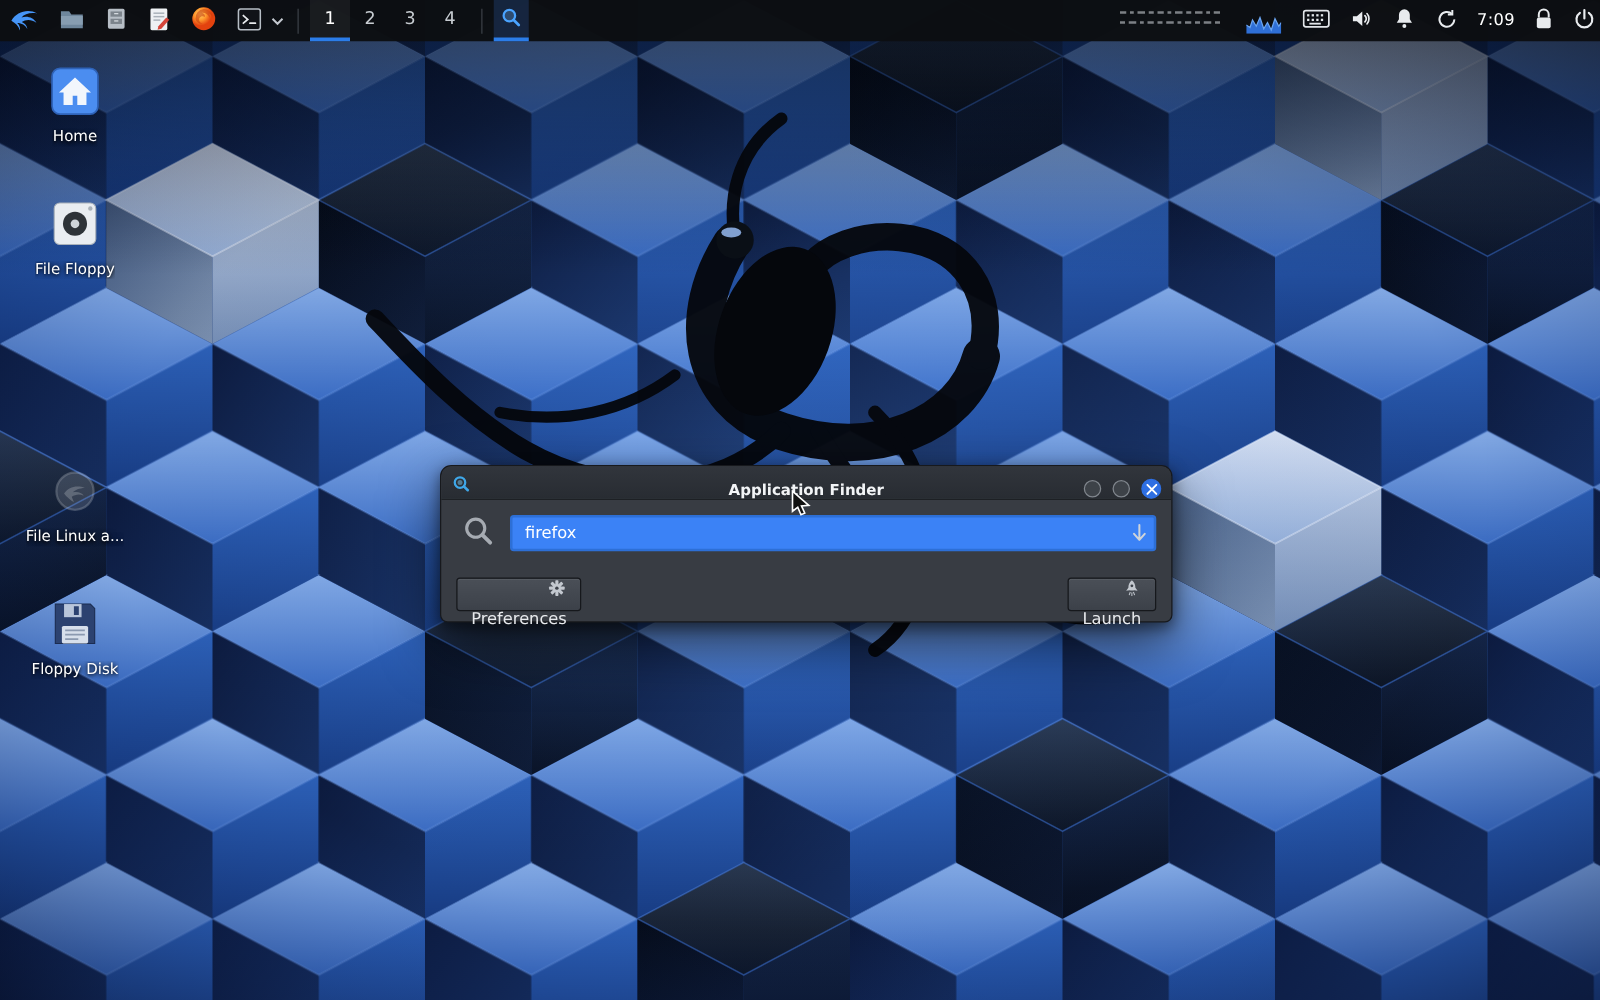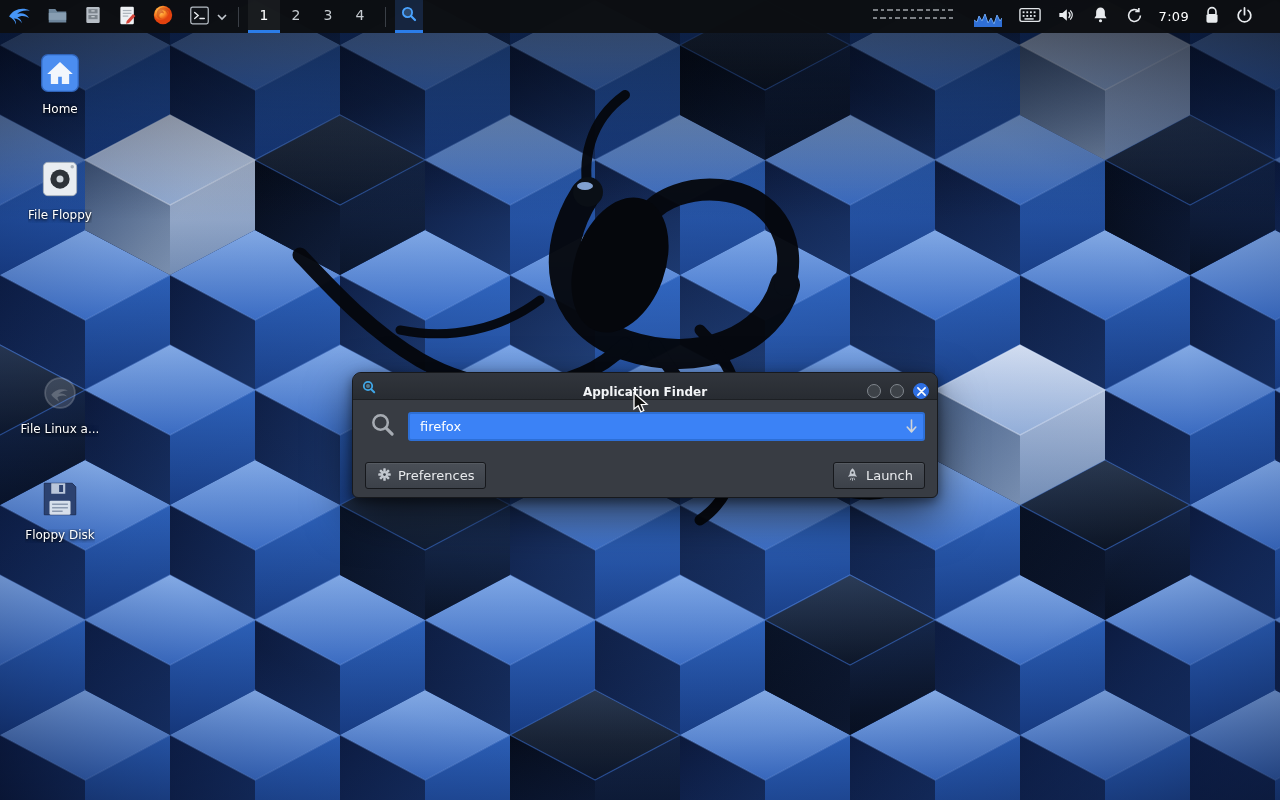--- a/index.html
+++ b/index.html
@@ -16,21 +16,21 @@
   .pbtn { background:none; border:none; height:33px; display:flex; align-items:center;
     justify-content:center; cursor:pointer; padding:0 2px; }
   .term-group { display:flex; align-items:center; gap:3px; }
   .sep { width:1px; height:20px; background:#3a3f46; margin:0 9px; }
   .workspaces { display:flex; height:33px; align-items:stretch; }
   .ws { width:32px; background:none; border:none; border-bottom:3px solid transparent;
     color:#c7ccd1; font-size:14px; font-family:"DejaVu Sans",sans-serif; cursor:pointer; }
   .ws.active { color:#ffffff; border-bottom-color:#2b7de9; background:rgba(255,255,255,0.05); }
   .task { width:28px; height:33px; background:rgba(59,125,233,0.20); border:none;
     border-bottom:3px solid #2b7de9; display:flex; align-items:center; justify-content:center; cursor:pointer; }
-  .tray { margin-left:auto; display:flex; align-items:center; gap:15px; padding-right:26px; }
+  .tray { margin-left:auto; display:flex; align-items:center; gap:15px; padding-right:3px; }
   .tray .tbtn { background:none; border:none; display:flex; align-items:center; cursor:pointer; }
   .clock { font-size:13px; color:#ffffff; letter-spacing:.3px; cursor:default; }
   .cpubox { width:30px; height:22px; background:#06080c; border:1px solid #23272d; }
 
   
   .dicon { position:absolute; left:16px; width:88px; display:flex; flex-direction:column;
     align-items:center; gap:5px; z-index:5; cursor:default; }
   .dicon .dlabel { color:#ffffff; font-size:12px; text-align:center; line-height:1.15;
     text-shadow:0 1px 3px rgba(0,0,0,.95), 0 0 6px rgba(0,0,0,.6); max-width:88px;
     white-space:nowrap; overflow:hidden; text-overflow:ellipsis; }
@@ -49,24 +49,24 @@
     background:#3d4248; cursor:pointer; padding:0; display:flex; align-items:center; justify-content:center; }
   .wbtn.close { background:#2e6fe3; border-color:#2e6fe3; width:16px; height:16px; }
   .fbody { padding:9px 10px 8px 10px; display:flex; flex-direction:column; height:97px; }
   .searchrow { display:flex; align-items:center; gap:12px; padding:2px 2px 0 6px; }
   .inputwrap { position:relative; flex:1; }
   .searchinput { width:100%; height:29px; background:#3b82f6; border:2px solid #2d6fd6;
     border-radius:3px; color:#ffffff; font-size:13px; font-family:"DejaVu Sans",sans-serif;
     padding:0 28px 0 10px; outline:none; caret-color:#fff; }
   .droparrow { position:absolute; right:7px; top:7px; cursor:pointer; }
   .btnrow { margin-top:auto; display:flex; justify-content:space-between; align-items:center; padding:0 2px; }
-  .fbtn { height:27px; display:flex; align-items:center; gap:6px; padding:0 11px;
+  .fbtn { height:27px; display:flex; align-items:flex-end; gap:6px; padding:0 11px;
     background:linear-gradient(#4a4f57,#3c4149); border:1px solid #16181c; border-radius:3px;
     color:#e8eaed; font-size:13px; font-family:"DejaVu Sans",sans-serif; cursor:pointer;
-    box-shadow:inset 0 1px 0 rgba(255,255,255,.07); }
+    box-shadow:inset 0 1px 0 rgba(255,255,255,.07);flex-direction:column; }
 
   .cursor { position:absolute; left:632px; top:392px; z-index:99; pointer-events:none; }
 </style>
 </head>
 <body>
 
 <div class="shell">
 
   <svg class="wallpaper" width="1280" height="800" viewBox="0 0 1280 800">
     <defs>

